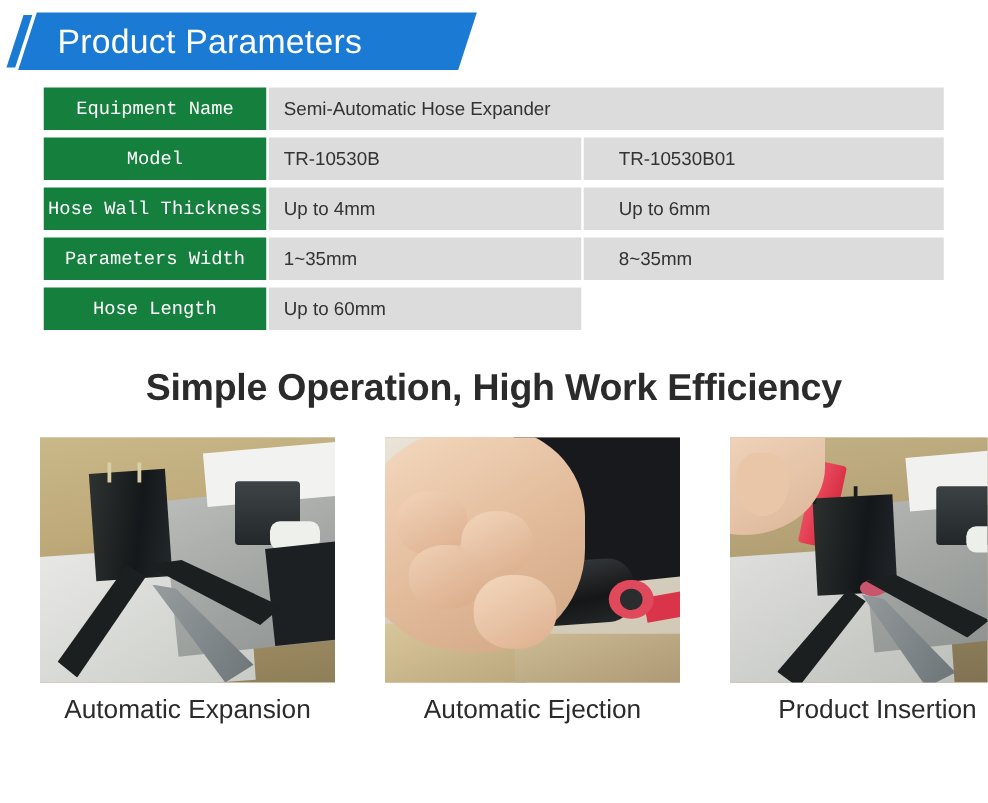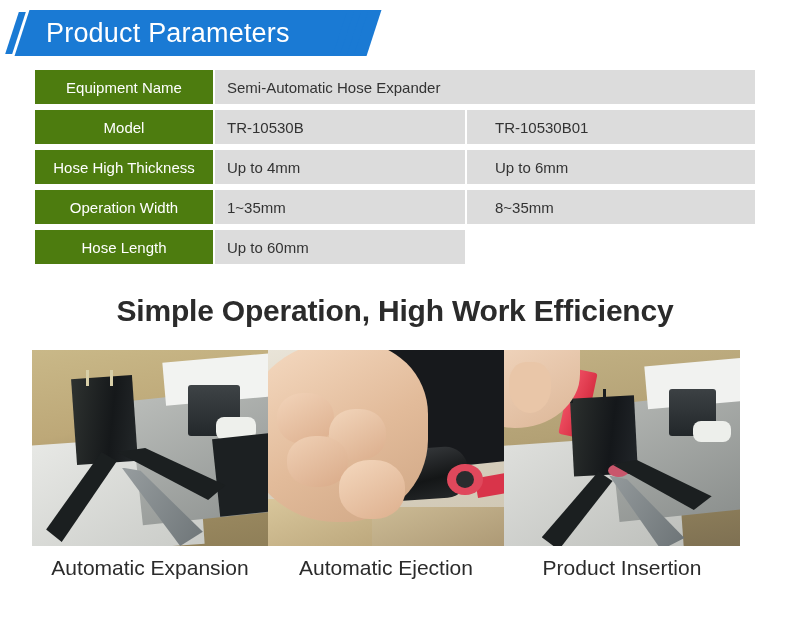--- a/index.html
+++ b/index.html
@@ -63,27 +63,28 @@
     width: 720px;
   }
   .spec-row {
     display: flex;
     height: 34px;
     margin-bottom: 6px;
   }
   .spec-label {
     width: 178px;
     flex: 0 0 178px;
-    background: #4d7c0f;
+    background: #15803d;
     color: #ffffff;
     font-size: 15px;
     display: flex;
     align-items: center;
     justify-content: center;
     text-align: center;
+    font-family: Liberation Mono, monospace;
   }
   .spec-gap { width: 2px; flex: 0 0 2px; }
   .spec-value {
     background: #dcdcdc;
     color: #333333;
     font-size: 15px;
     display: flex;
     align-items: center;
     padding-left: 12px;
   }
@@ -105,20 +106,21 @@
   }
 
   
   .photo-row {
     position: absolute;
     left: 32px;
     top: 350px;
     width: 660px;
     display: flex;
     justify-content: space-between;
+    gap: 40px;
   }
   .photo-cell { width: 236px; }
   .photo {
     width: 236px;
     height: 196px;
     overflow: hidden;
     position: relative;
     background: #b9a77d;
   }
   .caption {
@@ -199,29 +201,29 @@
 
   <div class="spec-row">
     <div class="spec-label">Model</div>
     <div class="spec-gap"></div>
     <div class="spec-value a">TR-10530B</div>
     <div class="spec-gap"></div>
     <div class="spec-value b">TR-10530B01</div>
   </div>
 
   <div class="spec-row">
-    <div class="spec-label">Hose High Thickness</div>
+    <div class="spec-label">Hose Wall Thickness</div>
     <div class="spec-gap"></div>
     <div class="spec-value a">Up to 4mm</div>
     <div class="spec-gap"></div>
     <div class="spec-value b">Up to 6mm</div>
   </div>
 
   <div class="spec-row">
-    <div class="spec-label">Operation Width</div>
+    <div class="spec-label">Parameters Width</div>
     <div class="spec-gap"></div>
     <div class="spec-value a">1~35mm</div>
     <div class="spec-gap"></div>
     <div class="spec-value b">8~35mm</div>
   </div>
 
   <div class="spec-row">
     <div class="spec-label">Hose Length</div>
     <div class="spec-gap"></div>
     <div class="spec-value a">Up to 60mm</div>

